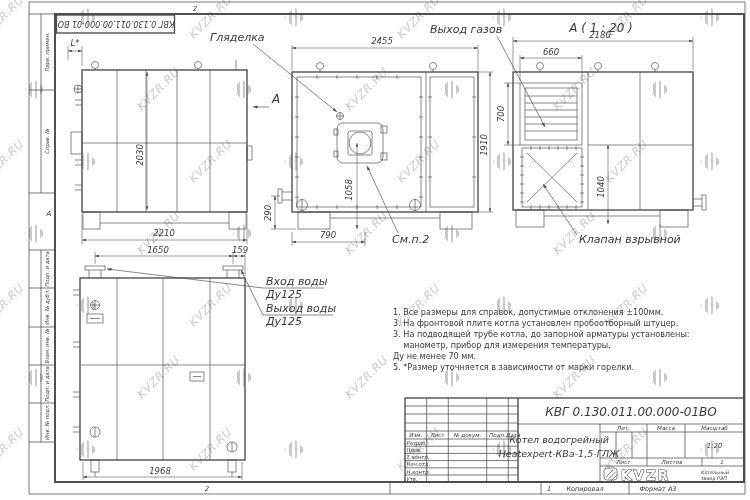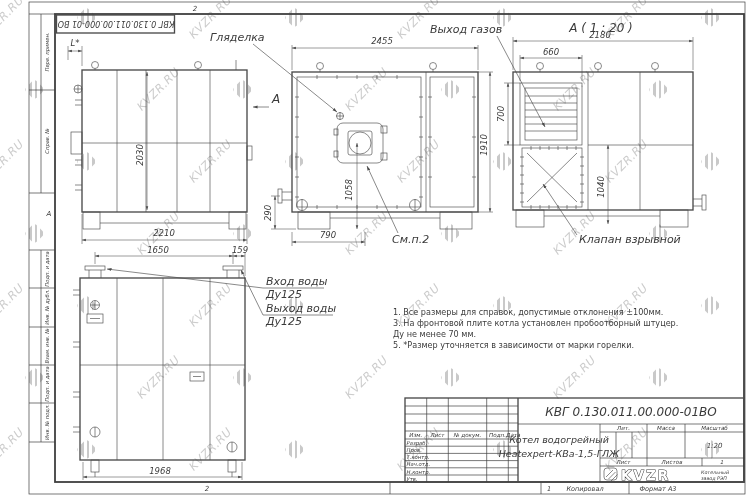--- a/index.html
+++ b/index.html
@@ -333,16 +333,18 @@
       </g>
       <text class="t-logo" x="621" y="480">KVZR</text>
       <text class="t-logosub" x="701" y="473.5">Котельный</text>
       <text class="t-logosub" x="701" y="479.5">завод РЭП</text>
     </g>
   </svg>
 
   <div id="notes">
     <div class="note-line">1. Все размеры для справок, допустимые отклонения ±100мм.</div>
     <div class="note-line">3. На фронтовой плите котла установлен пробоотборный штуцер.</div>
+    <div class="note-line">3. На подводящей трубе котла, до запорной арматуры установлены:</div>
+    <div class="note-line">    манометр, прибор для измерения температуры.</div>
     <div class="note-line">Ду не менее 70 мм.</div>
     <div class="note-line">5. *Размер уточняется в зависимости от марки горелки.</div>
   </div>
 </div>
 
 </body></html>

